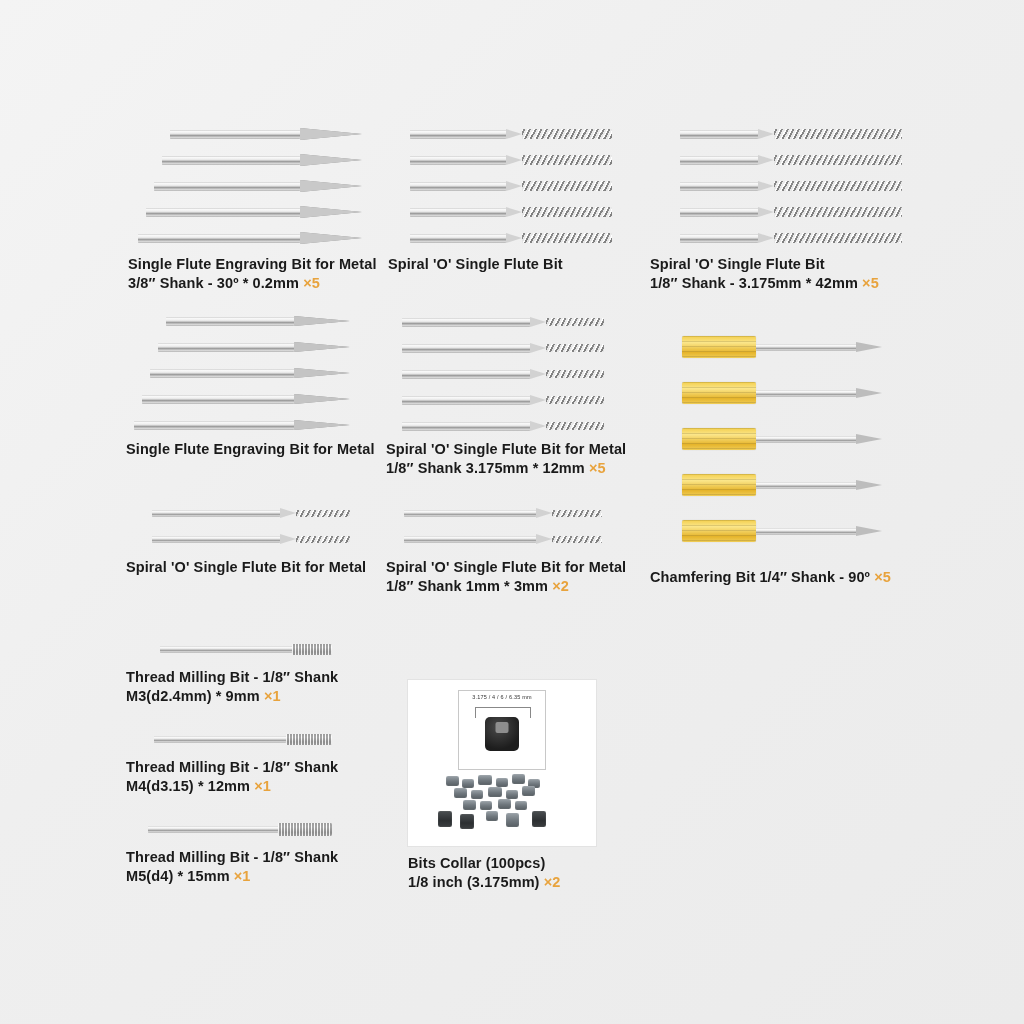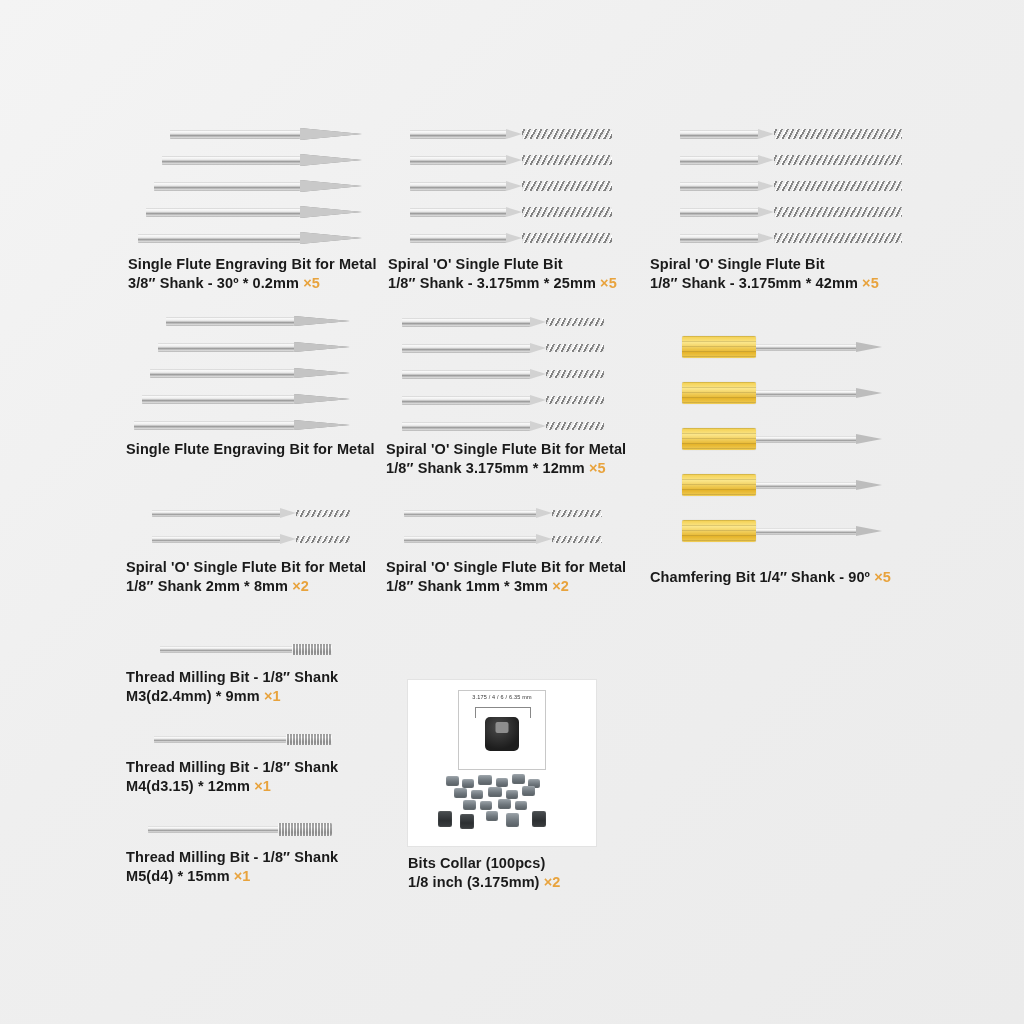--- a/index.html
+++ b/index.html
@@ -190,21 +190,20 @@
         <div class="flute" style="width:90px;"></div>
       </div>
     <div class="bit" style="left:22px;top:113px;">
         <div class="shank" style="width:96px;"></div>
         <div class="taper"></div>
         <div class="flute" style="width:90px;"></div>
       </div>
   </div>
   <div class="caption">
     <span>Spiral 'O' Single Flute Bit</span>
-    <span class="line2"><span>1/8″ Shank - 3.175mm * 25mm</span> <span class="qty">×5</span></span>
   </div>
 </div>
 
 <div class="group" style="left:650px;top:120px;width:256px;">
   <div class="bits" style="height:135px;">
     <div class="bit" style="left:30px;top:9px;">
         <div class="shank" style="width:78px;"></div>
         <div class="taper"></div>
         <div class="flute" style="width:128px;"></div>
       </div>
@@ -305,21 +304,20 @@
         <div class="flute sm" style="width:54px;"></div>
       </div>
     <div class="bit" style="left:26px;top:34px;">
         <div class="shank thin" style="width:128px;"></div>
         <div class="taper"></div>
         <div class="flute sm" style="width:54px;"></div>
       </div>
   </div>
   <div class="caption">
     <span>Spiral 'O' Single Flute Bit for Metal</span>
-    <span class="line2"><span>1/8″ Shank  2mm * 8mm</span> <span class="qty">×2</span></span>
   </div>
 </div>
 
 <div class="group" style="left:386px;top:500px;width:248px;">
   <div class="bits" style="height:58px;">
     <div class="bit" style="left:18px;top:8px;">
         <div class="shank thin" style="width:132px;"></div>
         <div class="taper"></div>
         <div class="flute sm" style="width:50px;"></div>
       </div>

